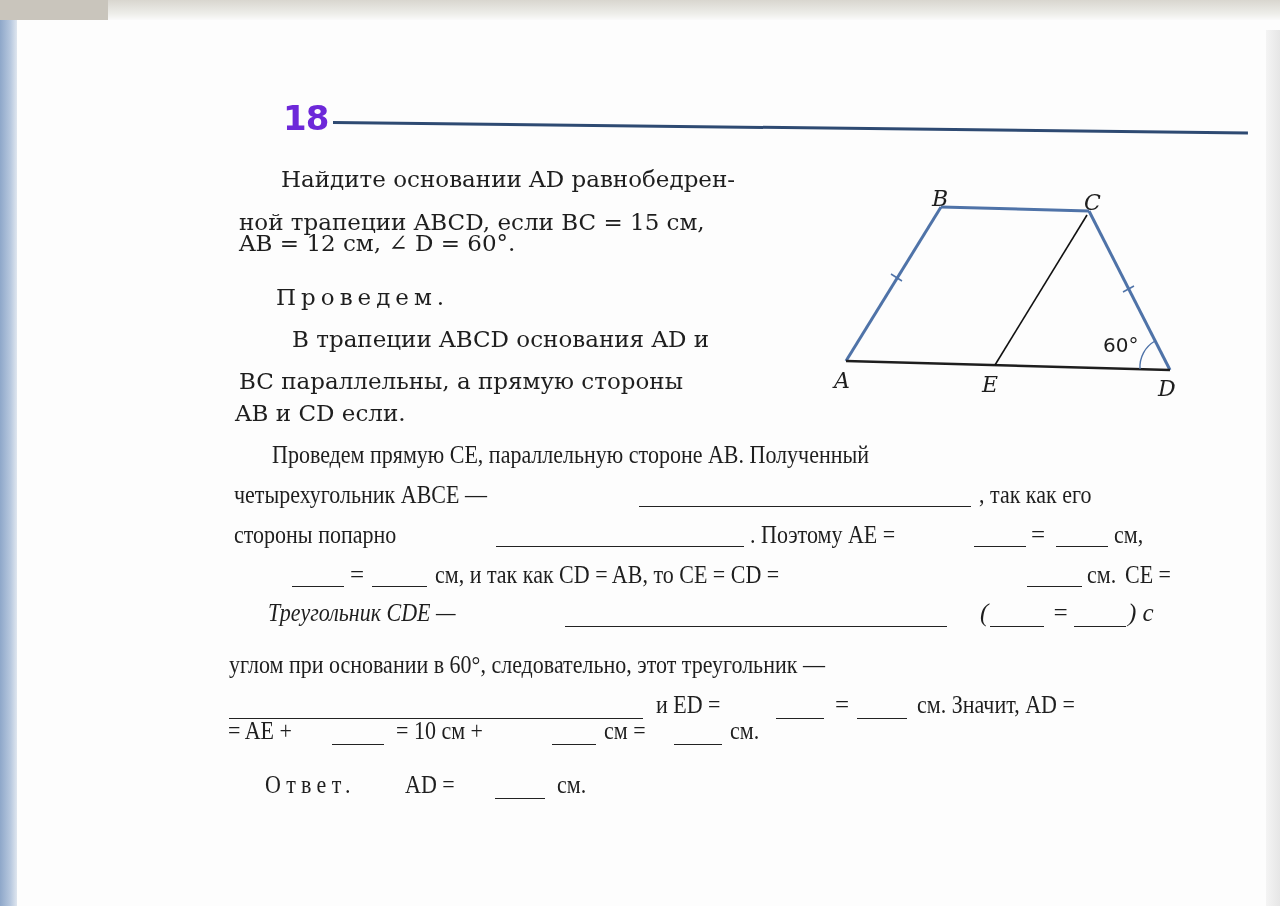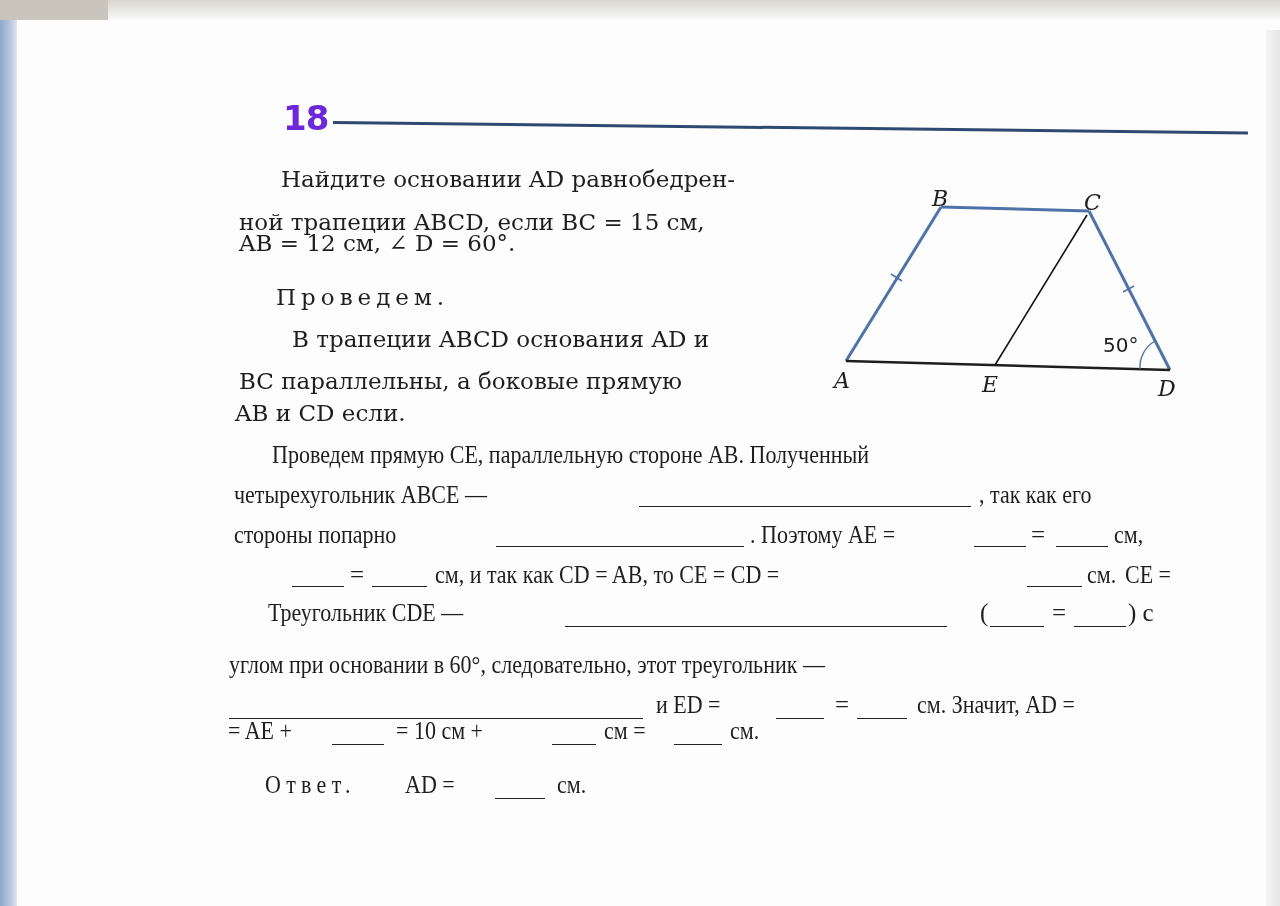--- a/index.html
+++ b/index.html
@@ -37,21 +37,21 @@
 
 <div class="faint" style="left:1180px;top:180px;"></div>
 
 <div class="txt" style="left:281px;top:160px;">Найдите основании AD равнобедрен-</div>
 <div class="txt" style="left:239px;top:203px;">ной трапеции ABCD, если BC = 15 см,</div>
 <div class="txt" style="left:239px;top:224px;">AB = 12 см, ∠ D = 60°.</div>
 
 <div class="txt sp" style="left:276px;top:278px;">Проведем.</div>
 
 <div class="txt" style="left:276px;top:320px;margin-left:16px;">В трапеции ABCD основания AD и</div>
-<div class="txt" style="left:239px;top:362px;">BC параллельны, а боковые прямую</div>
+<div class="txt" style="left:239px;top:362px;">BC параллельны, а прямую стороны</div>
 <div class="txt" style="left:235px;top:394px;">AB и CD если.</div>
 
 <div class="txt narrow" style="left:272px;top:436px;transform:scaleX(0.88);transform-origin:left;">Проведем прямую CE, параллельную стороне AB. Полученный</div>
 <div class="txt narrow" style="left:234px;top:476px;width:945px;">
   <span style="display:inline-block;transform:scaleX(0.88);transform-origin:left;">четырехугольник ABCE —</span>
   <span class="blank" style="position:absolute;left:405px;top:10px;width:332px;"></span>
   <span style="position:absolute;left:745px;transform:scaleX(0.88);transform-origin:left;">, так как его</span>
 </div>
 <div class="txt narrow" style="left:234px;top:516px;width:945px;">
   <span style="display:inline-block;transform:scaleX(0.88);transform-origin:left;">стороны попарно</span>
@@ -65,21 +65,21 @@
 <div class="txt narrow" style="left:232px;top:556px;width:945px;text-align:right;">
   <span style="display:inline-block;transform:scaleX(0.88);transform-origin:left;">CE =</span>
   <span class="blank" style="position:absolute;left:60px;top:10px;width:52px;"></span>
   <span style="position:absolute;left:118px;">=</span>
   <span class="blank" style="position:absolute;left:140px;top:10px;width:55px;"></span>
   <span style="position:absolute;left:203px;transform:scaleX(0.88);transform-origin:left;">см, и так как CD = AB, то CE = CD =</span>
   <span class="blank" style="position:absolute;left:795px;top:10px;width:55px;"></span>
   <span style="position:absolute;left:855px;transform:scaleX(0.88);transform-origin:left;">см.</span>
 </div>
 
-<div class="txt narrow" style="left:268px;top:594px;width:920px;">
+<div class="txt narrow" style="left:268px;top:594px;width:920px;font-style:italic;">
   <span style="display:inline-block;transform:scaleX(0.88);transform-origin:left;">Треугольник CDE —</span>
   <span class="blank" style="position:absolute;left:297px;top:12px;width:382px;"></span>
   <span style="position:absolute;left:712px;">(</span>
   <span class="blank" style="position:absolute;left:722px;top:12px;width:54px;"></span>
   <span style="position:absolute;left:784px;">=</span>
   <span class="blank" style="position:absolute;left:806px;top:12px;width:52px;"></span>
   <span style="position:absolute;left:860px;">) с</span>
 </div>
 <div class="txt narrow" style="left:229px;top:646px;transform:scaleX(0.88);transform-origin:left;">углом при основании в 60°, следовательно, этот треугольник —</div>
 <div class="txt narrow" style="left:229px;top:686px;width:950px;">
@@ -119,13 +119,13 @@
     <line x1="1123" y1="292" x2="1134" y2="286" stroke="#4f73a8" stroke-width="1.5"></line>
 
     <path d="M 1140 369 A 30 30 0 0 1 1155 341" fill="none" stroke="#4f73a8" stroke-width="1.4"></path>
   </g>
 </svg>
 <div class="txt" style="left:932px;top:180px;font-style:italic;font-size:22px;">B</div>
 <div class="txt" style="left:1084px;top:184px;font-style:italic;font-size:22px;">C</div>
 <div class="txt" style="left:834px;top:362px;font-style:italic;font-size:22px;">A</div>
 <div class="txt" style="left:982px;top:366px;font-style:italic;font-size:22px;">E</div>
 <div class="txt" style="left:1158px;top:370px;font-style:italic;font-size:22px;">D</div>
-<div class="txt" style="left:1103px;top:326px;font-size:20px;font-family:'DejaVu Sans','Liberation Sans',sans-serif;">50°</div>
+<div class="txt" style="left:1103px;top:326px;font-size:20px;font-family:'DejaVu Sans','Liberation Sans',sans-serif;">60°</div>
 
 </body></html>

